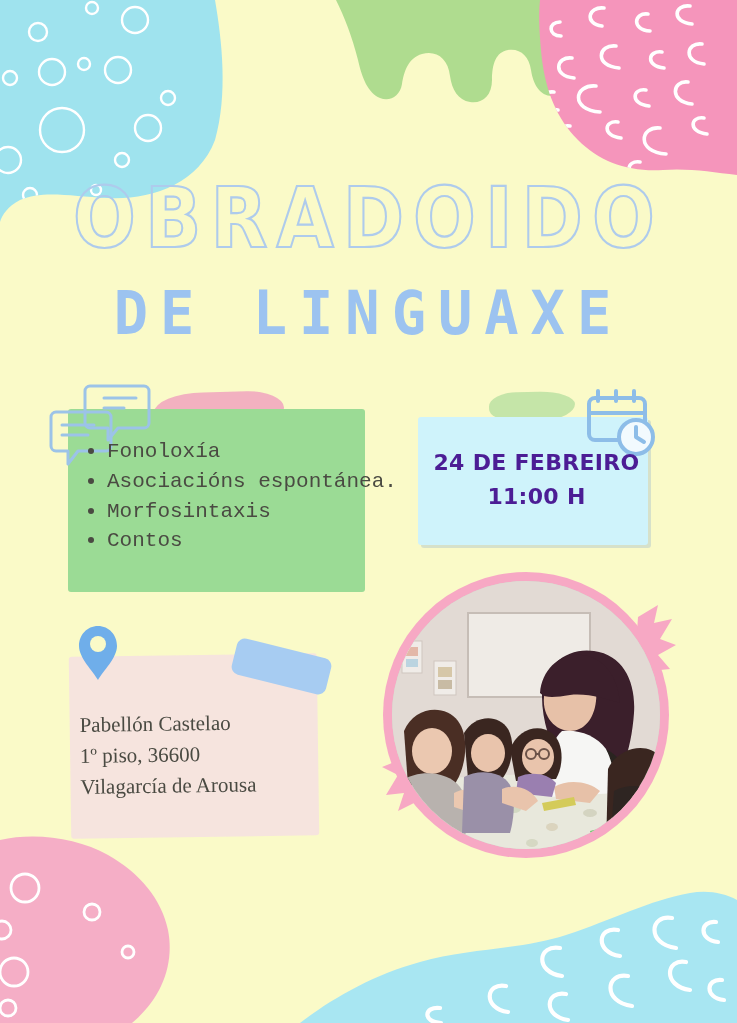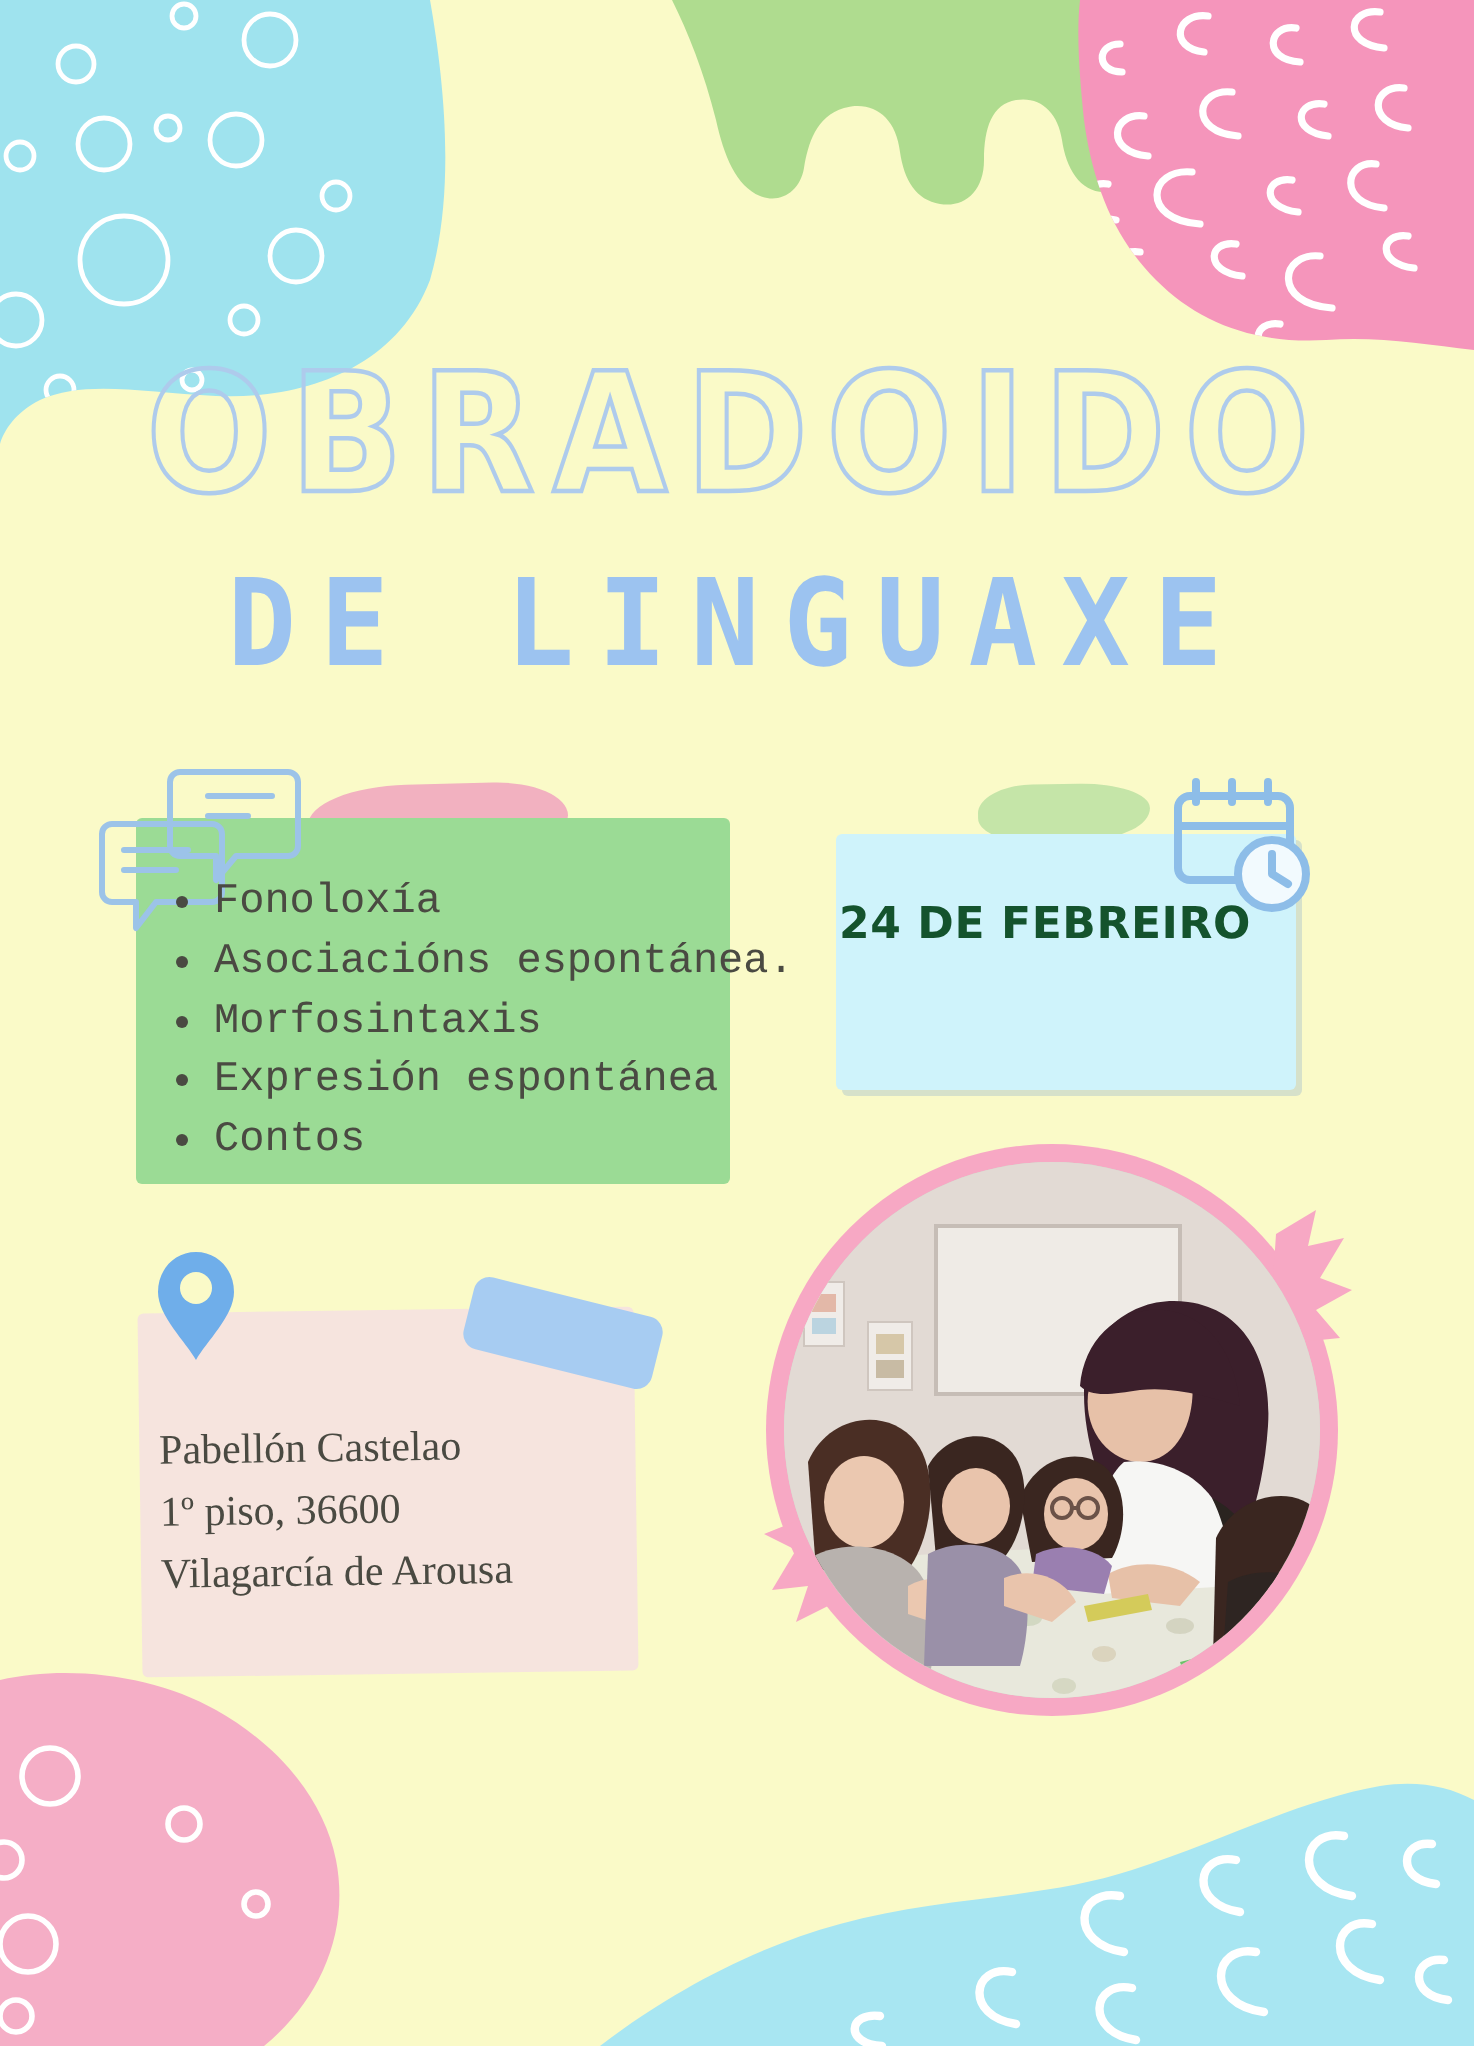--- a/index.html
+++ b/index.html
@@ -76,23 +76,23 @@
     background:#CFF3FB;border-radius:3px;
     box-shadow:3px 3px 0 rgba(170,195,205,.45);
   }
   .date-brush{
     position:absolute;left:489px;top:392px;width:86px;height:28px;
     background:#BFE2A4;opacity:.9;
     border-radius:35% 45% 40% 30%/55% 50% 60% 45%;
     transform:rotate(-1deg);
   }
   .date-text{
-    position:absolute;left:398px;top:446px;width:249px;text-align:center;
+    position:absolute;left:412px;top:446px;width:249px;text-align:center;
     font-family:"DejaVu Sans", sans-serif;
-    font-weight:bold;font-size:22px;color:#14532d;
+    font-weight:bold;font-size:22px;color:#4c1d95;
     line-height:1.55;letter-spacing:.3px;
   }
   .date-text .l2{font-size:22px;}
   .cal-icon{position:absolute;left:584px;top:387px;width:72px;height:72px;}
 
   
   .addr-card{
     position:absolute;left:70px;top:655px;width:248px;height:182px;
     background:#F6E4DE;border-radius:3px;
     transform:rotate(-0.8deg);
@@ -253,37 +253,37 @@
       <path d="M56,16 H88 M56,26 H76"></path>
       <path d="M8,30 H58 A5,5 0 0 1 63,35 V64 A5,5 0 0 1 58,69 H30 L20,82 V69 H8 A5,5 0 0 1 3,64 V35 A5,5 0 0 1 8,30 Z"></path>
       <path d="M14,43 H46 M14,53 H40"></path>
     </g>
   </svg>
 
   <ul class="topics-list">
     <li>Fonoloxía</li>
     <li>Asociacións espontánea.</li>
     <li>Morfosintaxis</li>
-    <li>Expresión espontánea</li>
     <li>Contos</li>
   </ul>
 
   <div class="date-brush"></div>
   <div class="date-card"></div>
   <svg class="cal-icon" viewBox="0 0 72 72">
     <g fill="none" stroke="#8DBDE8" stroke-width="4" stroke-linecap="round" stroke-linejoin="round">
       <path d="M14,4 V14 M32,4 V14 M50,4 V14"></path>
       <rect x="5" y="11" width="56" height="42" rx="6"></rect>
       <path d="M5,26 H61"></path>
       <circle cx="52" cy="50" r="17" fill="#F2FAFE"></circle>
       <path d="M52,40 V50 L60,55"></path>
     </g>
   </svg>
   <div class="date-text">
     <div class="l1">24 DE FEBREIRO</div>
+    <div class="l2">11:00 H</div>
   </div>
 
   <div class="addr-card"></div>
   <div class="addr-accent"></div>
   <svg class="pin-icon" viewBox="0 0 42 58">
     <path d="M21,2 C10,2 2,11 2,22 C2,34 16,47 21,56 C26,47 40,34 40,22 C40,11 32,2 21,2 Z" fill="#6FAEEA"></path>
     <circle cx="21" cy="20" r="8" fill="#FAFAC8"></circle>
   </svg>
   <div class="addr-text">
     <div>Pabellón Castelao</div>

